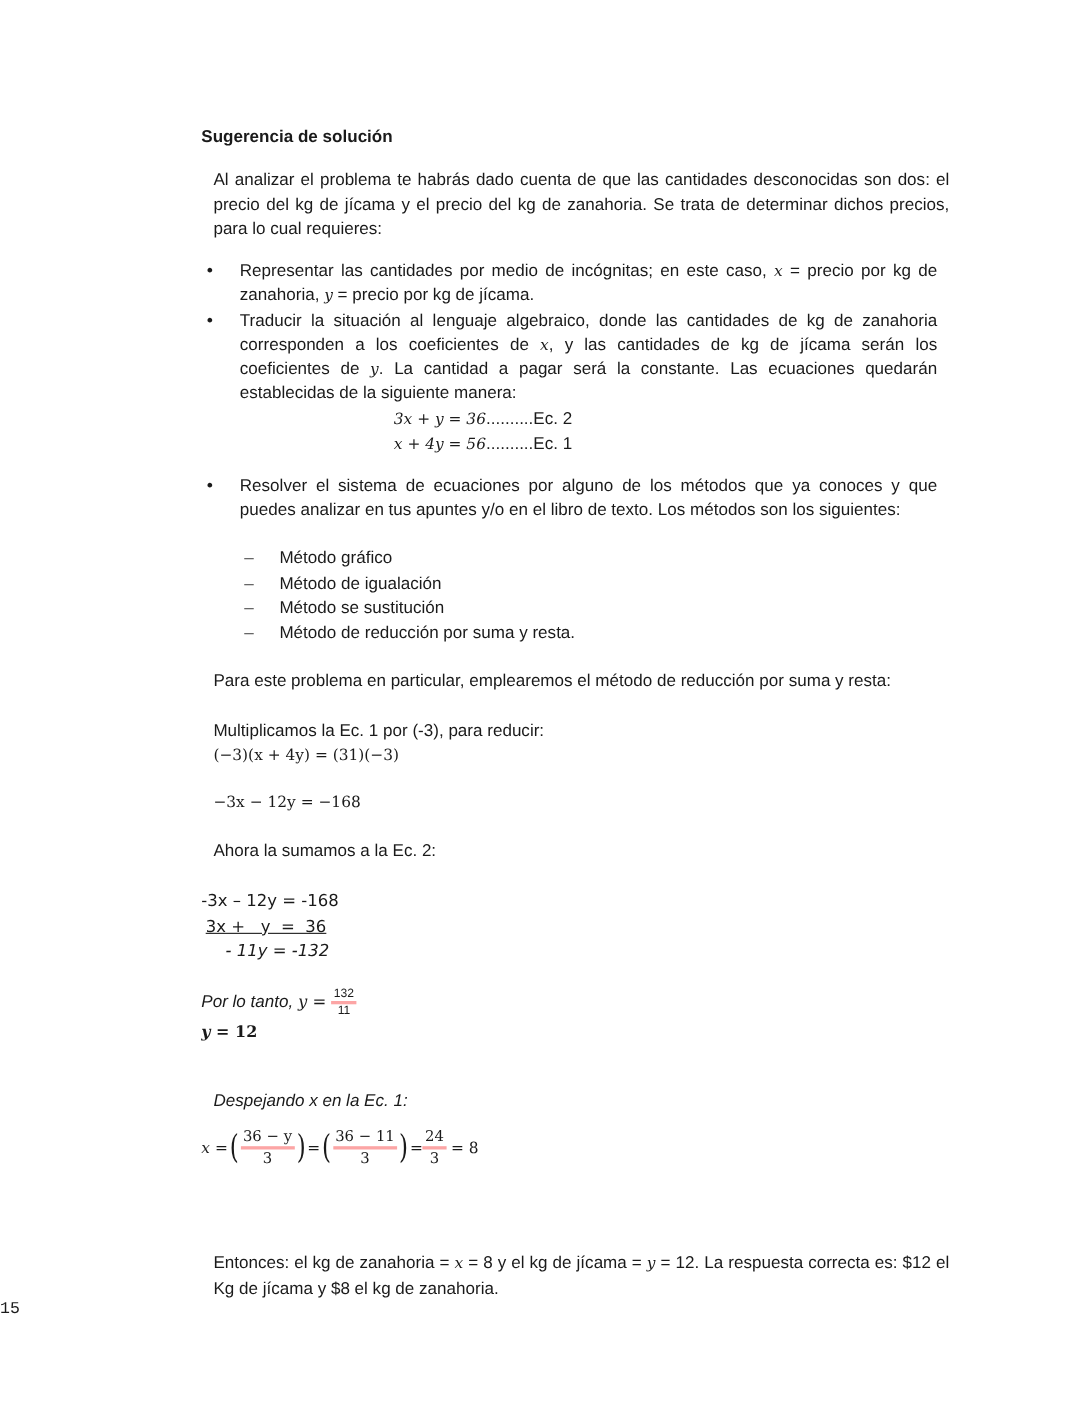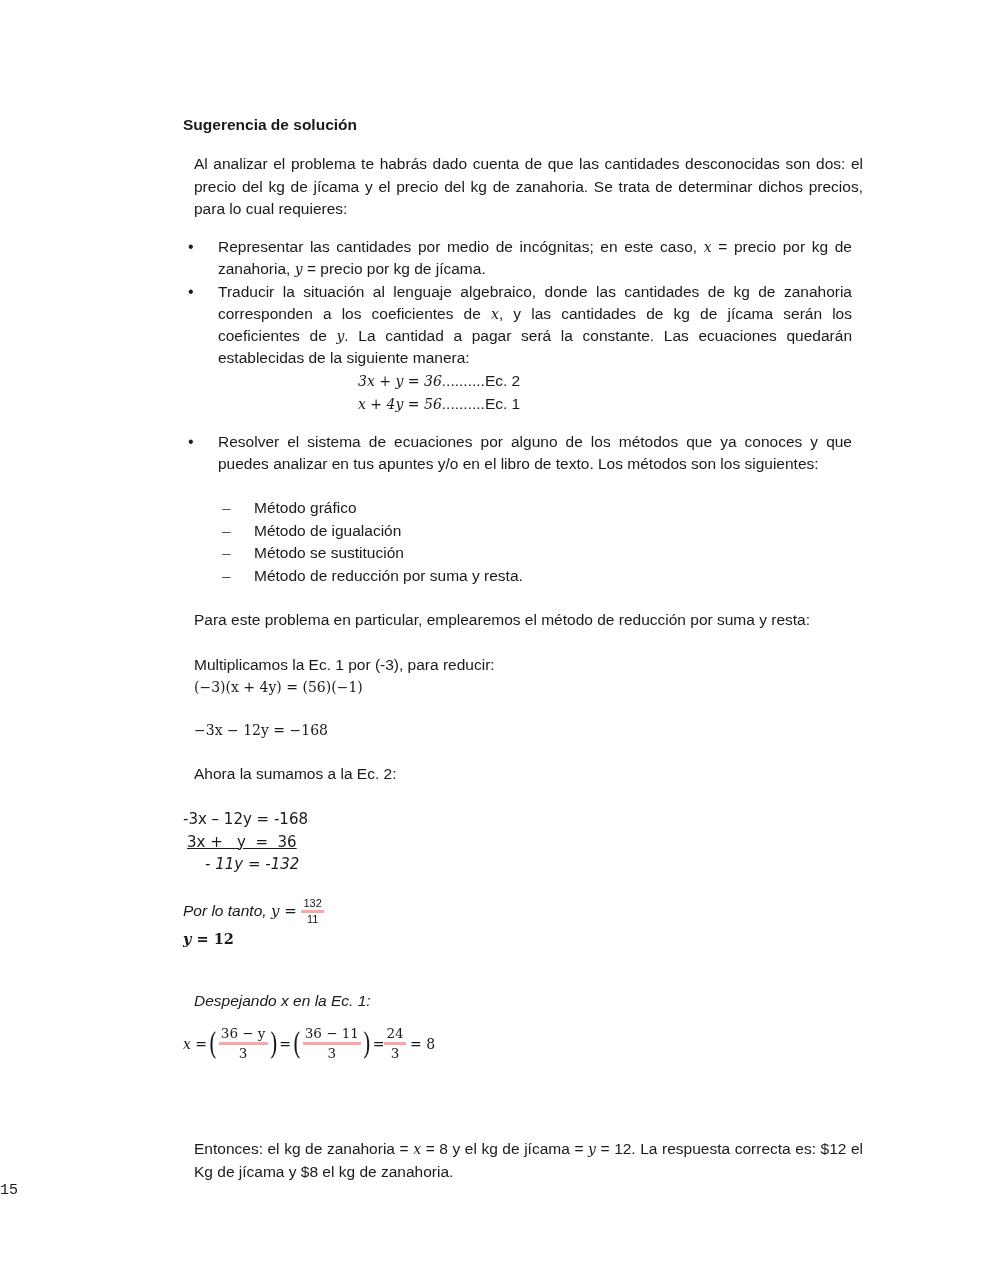--- a/index.html
+++ b/index.html
@@ -74,21 +74,21 @@
   <ul class="abs dash-list" style="top:497px;">
     <li class="dash-item"><span class="dash-mark">–</span><span>Método gráfico</span></li>
     <li class="dash-item"><span class="dash-mark">–</span><span>Método de igualación</span></li>
     <li class="dash-item"><span class="dash-mark">–</span><span>Método se sustitución</span></li>
     <li class="dash-item"><span class="dash-mark">–</span><span>Método de reducción por suma y resta.</span></li>
   </ul>
 
   <div class="abs para" style="top:609px;">Para este problema en particular, emplearemos el método de reducción por suma y resta:</div>
 
   <div class="abs para" style="top:654px;">Multiplicamos la Ec. 1  por (-3), para reducir:</div>
-  <div class="abs para math" style="top:676px; font-style:normal;">(−3)(x + 4y) = (56)(−1)</div>
+  <div class="abs para math" style="top:676px; font-style:normal;">(−3)(x + 4y) = (31)(−3)</div>
 
   <div class="abs para mathup" style="top:719px;">−3x − 12y = −168</div>
 
   <div class="abs para" style="top:763px;">Ahora la sumamos a la Ec. 2:</div>
 
   <div class="abs sum-block" style="top:808px;">
     <div class="sum-line1">-3x – 12y = -168</div>
     <div><span class="sum-line2">3x +   y  =  36</span></div>
     <div class="sum-line3">- 11y = -132</div>
   </div>

